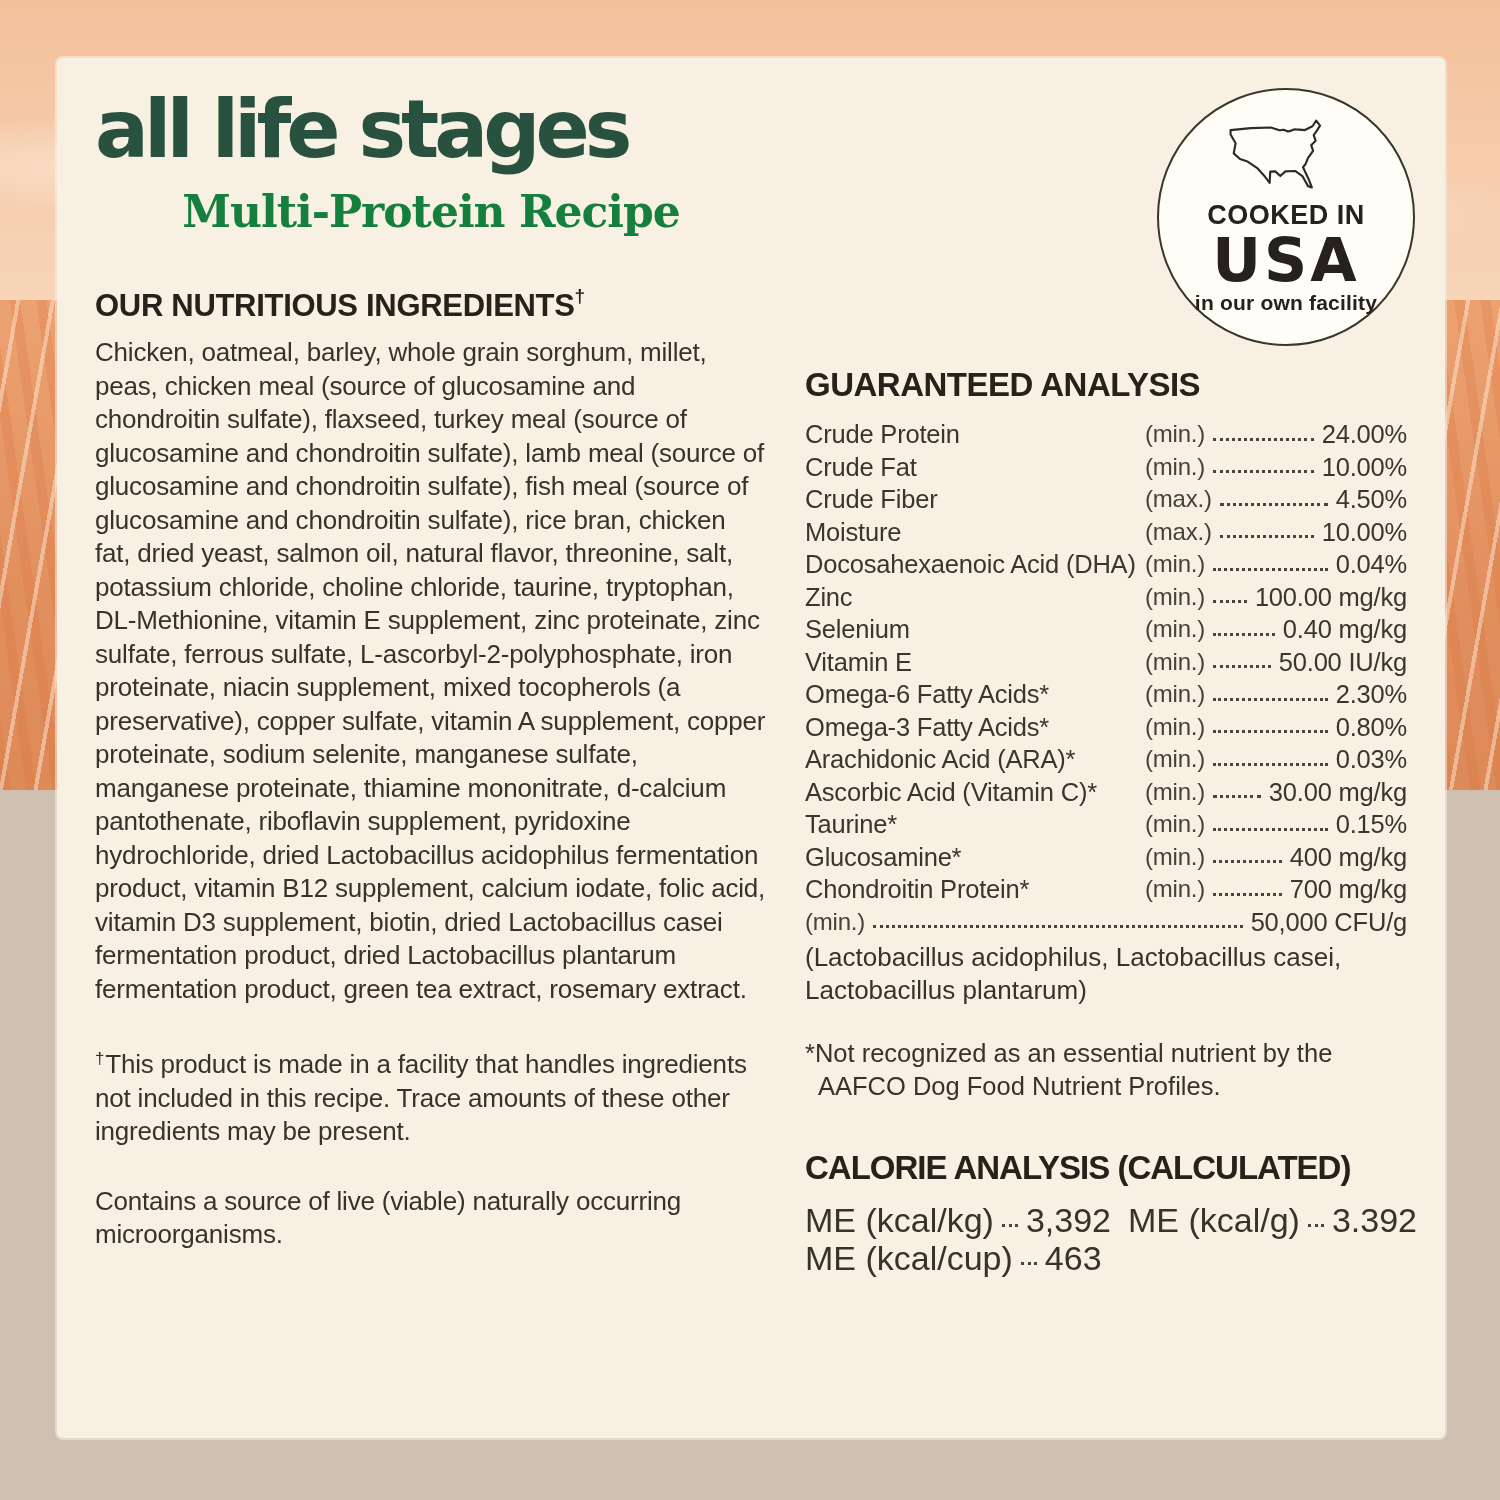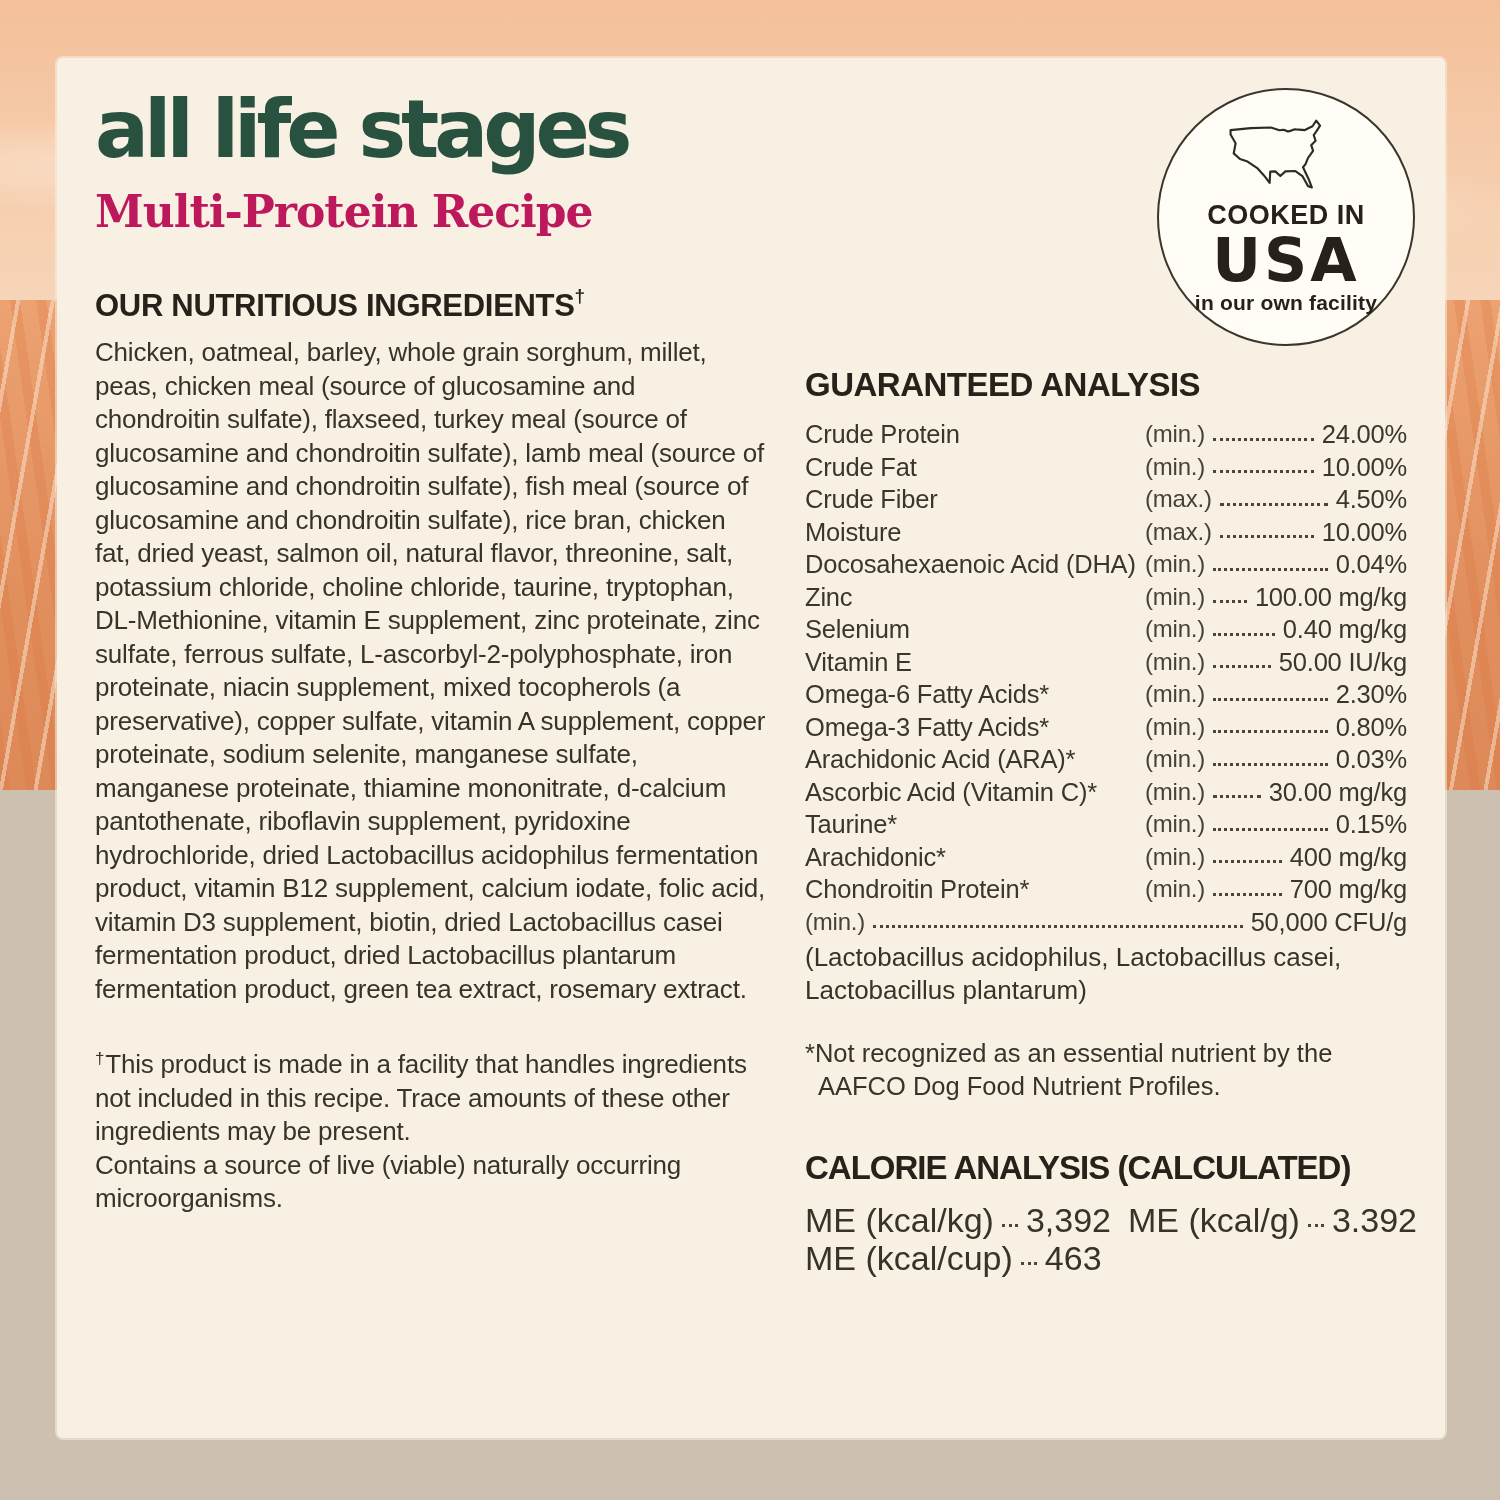--- a/index.html
+++ b/index.html
@@ -37,34 +37,34 @@
   
   .col-left { position: absolute; left: 38px; top: 30px; width: 672px; }
   .title {
     font-family: "DejaVu Sans", sans-serif;
     font-size: 80px; font-weight: bold; letter-spacing: -5px;
     color: #29513f; line-height: 1.05;
   }
   .subtitle {
     margin-top: 14px;
     font-family: "DejaVu Serif", serif;
-    font-size: 44px; font-weight: bold; color: #be185d; letter-spacing: -1px;
+    font-size: 44px; font-weight: bold; color: #15803d; letter-spacing: -1px; text-align: center;
   }
   .section-heading {
     font-size: 31px; font-weight: bold; color: #26221b; letter-spacing: -0.3px;
   }
   .ing-heading { margin-top: 48px; }
   .ing-heading sup { font-size: 19px; vertical-align: 14px; }
   .body-text {
     font-size: 26px; line-height: 33.5px; color: #37332b; letter-spacing: -0.2px;
   }
   .ing-body { margin-top: 12px; }
   .facility-note { margin-top: 36px; }
   .facility-note sup { font-size: 17px; vertical-align: 9px; margin-right: 1px; }
-  .contains-note { }
+  .contains-note { margin-top: 36px; }
 
   
   .col-right { position: absolute; left: 748px; top: 308px; width: 602px; }
   .ga-heading { font-size: 33px; letter-spacing: -0.5px; }
   .ga-rows { margin-top: 14px; }
   .ga-row { display: flex; align-items: center; font-size: 25.5px; line-height: 32.5px; color: #3a352d; letter-spacing: -0.2px; }
   .ga-label { white-space: nowrap; min-width: 340px; flex-shrink: 0; }
   .ga-qual { white-space: nowrap; font-size: 24px; color: #46413a; }
   .leader { flex: 1 1 auto; min-width: 16px; border-bottom: 3.2px dotted #4a443c; margin: 0 8px; position: relative; top: 5px; }
   .ga-value { white-space: nowrap; text-align: right; }
@@ -194,21 +194,21 @@
           <span class="leader"></span>
           <span class="ga-value">30.00 mg/kg</span>
         </div>
       <div class="ga-row">
           <span class="ga-label">Taurine*</span>
           <span class="ga-qual">(min.)</span>
           <span class="leader"></span>
           <span class="ga-value">0.15%</span>
         </div>
       <div class="ga-row">
-          <span class="ga-label">Arachidonic*</span>
+          <span class="ga-label">Glucosamine*</span>
           <span class="ga-qual">(min.)</span>
           <span class="leader"></span>
           <span class="ga-value">400 mg/kg</span>
         </div>
       <div class="ga-row">
           <span class="ga-label">Chondroitin Protein*</span>
           <span class="ga-qual">(min.)</span>
           <span class="leader"></span>
           <span class="ga-value">700 mg/kg</span>
         </div>

